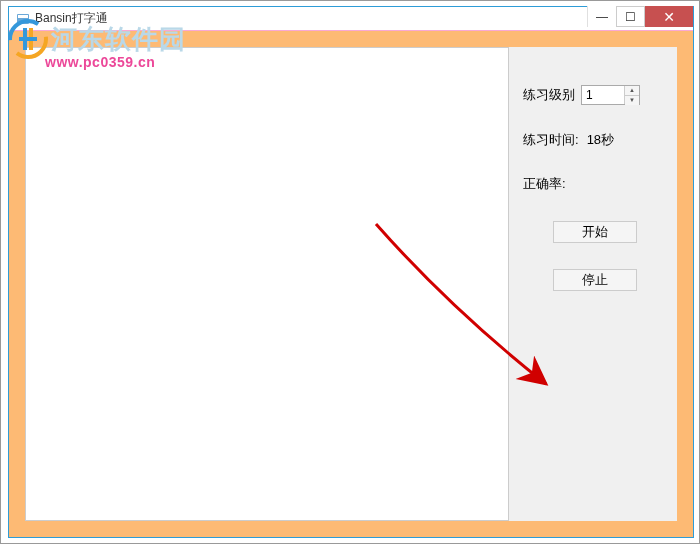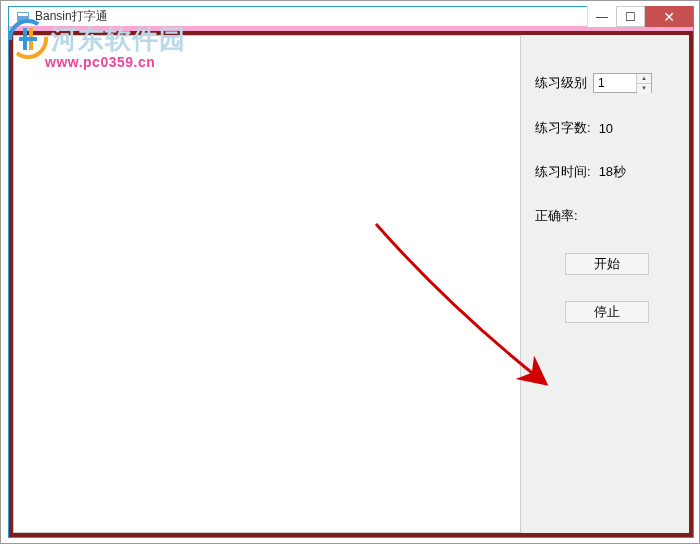--- a/index.html
+++ b/index.html
@@ -20,21 +20,21 @@
       width: 686px;
       height: 532px;
       border: 1px solid #2e9cd7;
       background: #fff;
       display: flex;
       flex-direction: column;
     }
     .titlebar {
       height: 24px;
       background: #fff;
-      border-bottom: 5px solid #f9a8d4;
+      border-bottom: 1px solid #f9a8d4;
       display: flex;
       align-items: center;
       position: relative;
     }
     .titlebar-icon {
       width: 16px;
       height: 16px;
       margin-left: 6px;
       display: inline-block;
     }
@@ -72,22 +72,22 @@
     .ctrl-btn.close {
       width: 48px;
       background: #c75050;
       color: #fff;
       font-size: 14px;
       border: none;
     }
     .client-area {
       flex: 1;
       display: flex;
-      background: #7f1d1d;
-      padding: 4px;
+      background: #fdba74;
+      padding: 16px;
     }
     .text-panel {
       flex: 1;
       background: #fff;
       border: 1px solid #ccc;
     }
     .side-panel {
       width: 168px;
       background: #f0f0f0;
       padding: 8px 10px 0 14px;
@@ -236,24 +236,20 @@
         <span class="field-label">练习级别</span>
         <span class="spinner">
           <input class="spinner-input" value="1" style="">
           <span class="spinner-btns">
             <span class="spinner-btn">▲</span>
             <span class="spinner-btn">▼</span>
           </span>
         </span>
       </div>
 
-      <div class="field-row">
-        <span class="field-label">练习字数:</span>
-        <span class="field-value">10</span>
-      </div>
 
       <div class="field-row">
         <span class="field-label">练习时间:</span>
         <span class="field-value">18秒</span>
       </div>
 
       <div class="field-row">
         <span class="field-label">正确率:</span>
         <span class="field-value"></span>
       </div>

